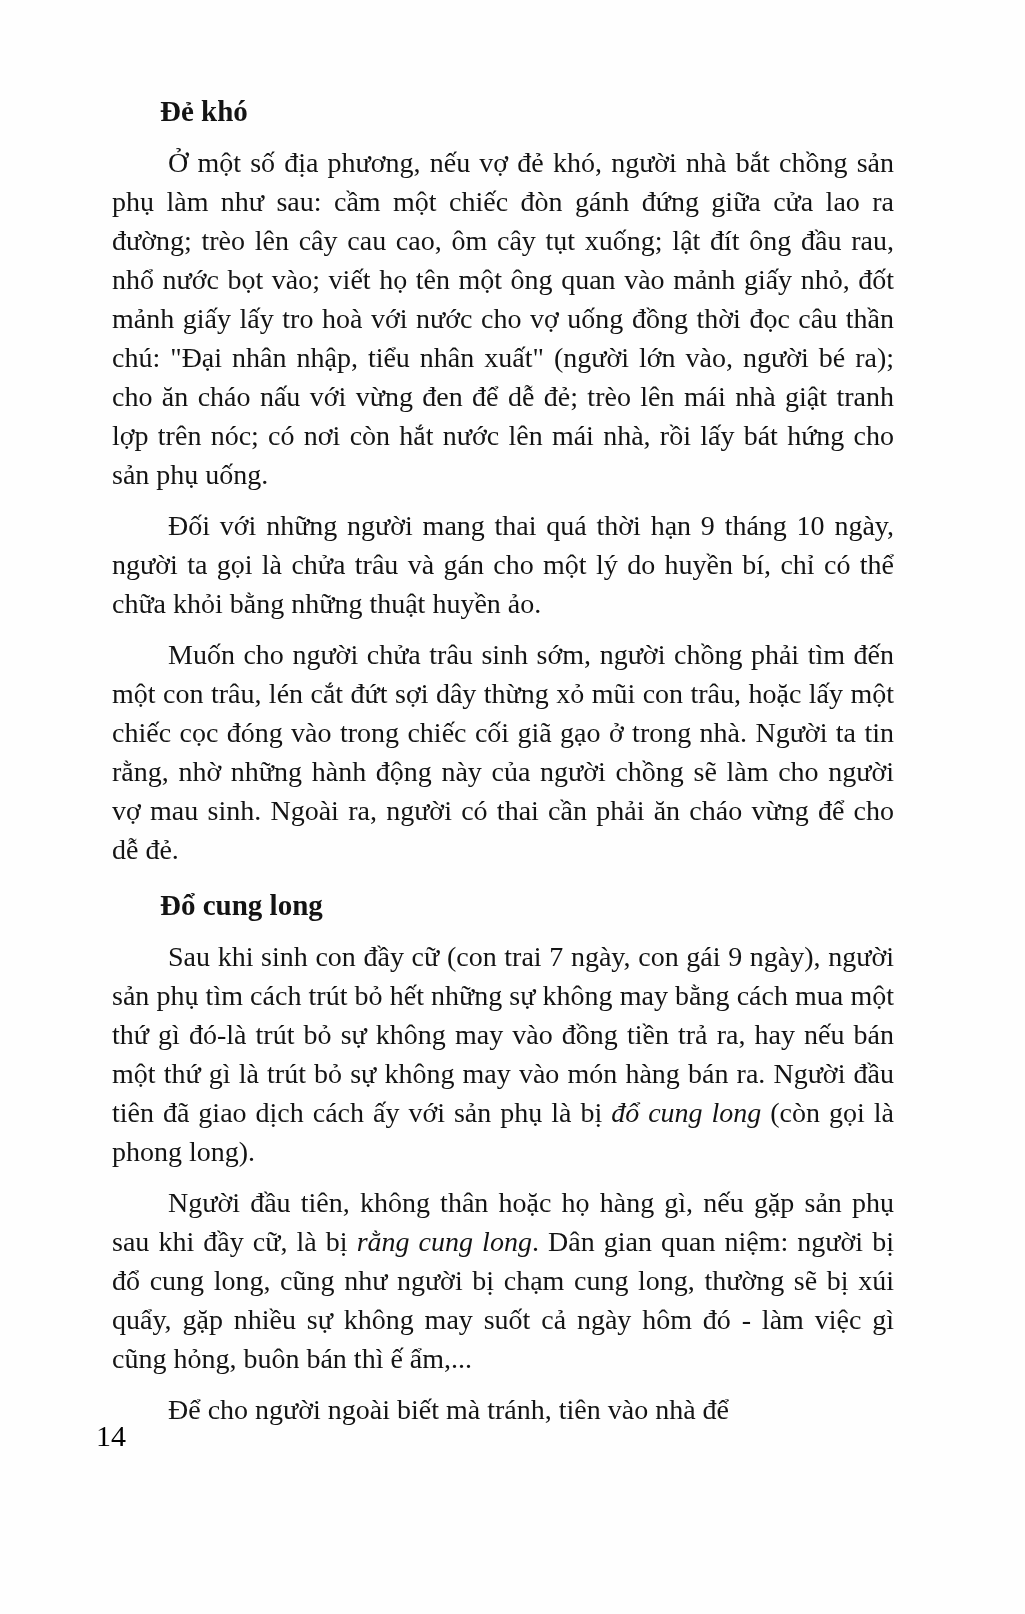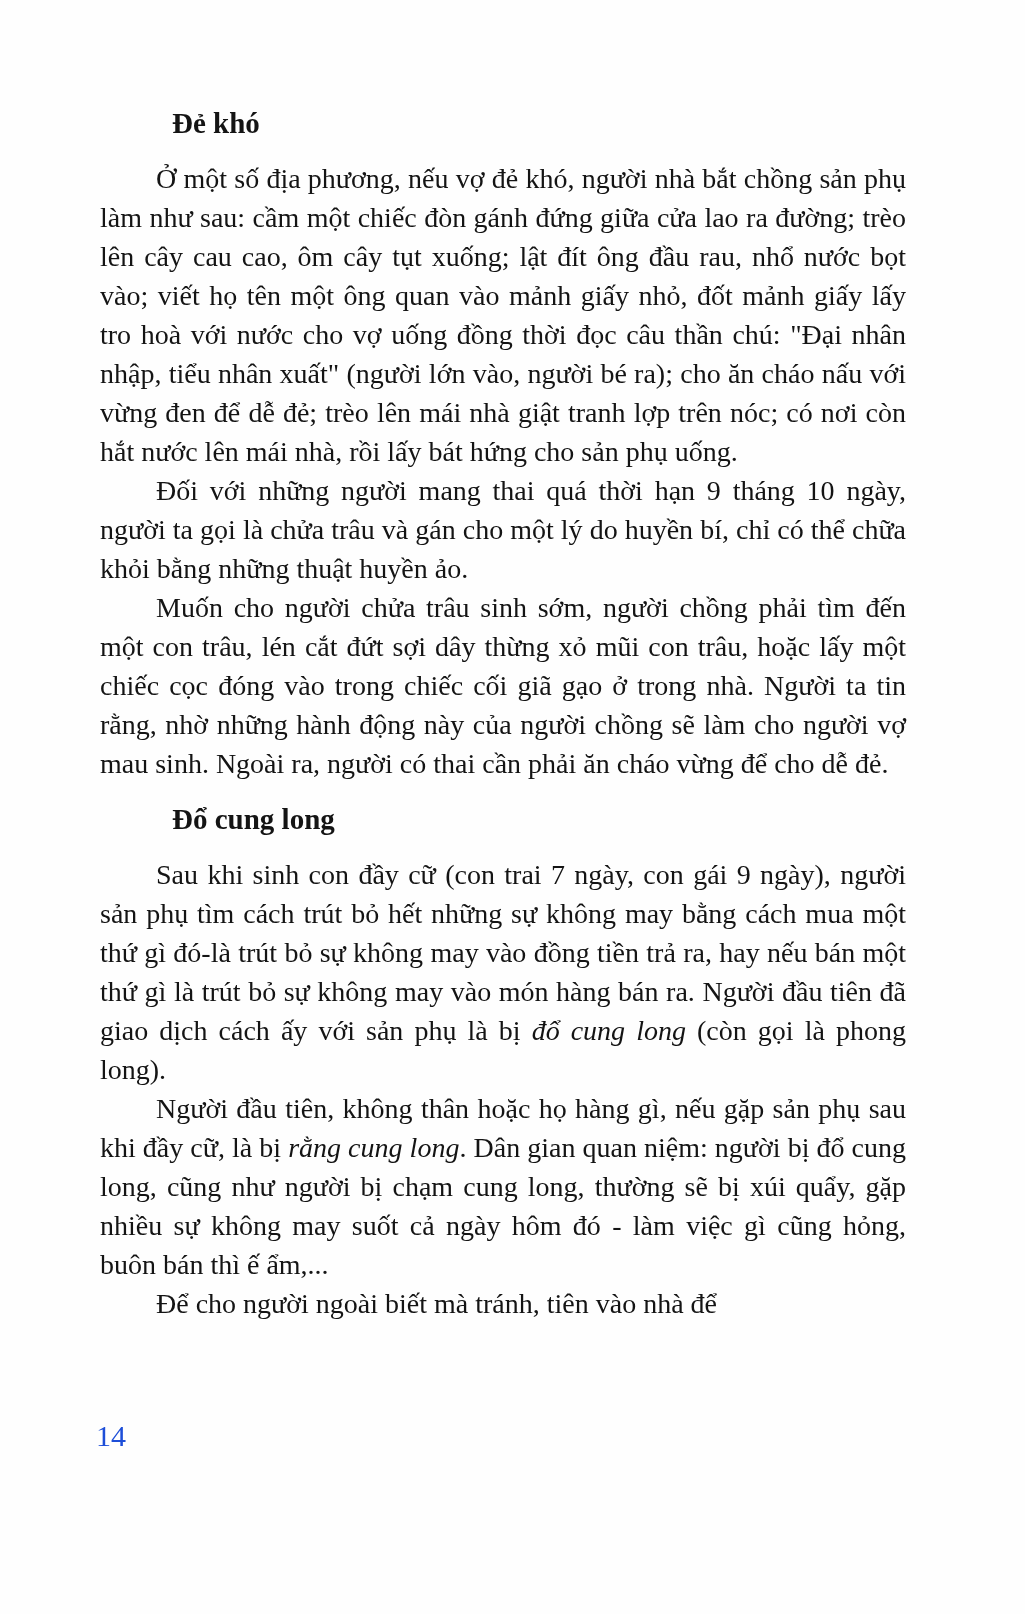--- a/index.html
+++ b/index.html
@@ -22,41 +22,41 @@
     top: 88px;
     width: 806px;
     font-size: 28px;
     line-height: 39px;
     text-align: justify;
   }
   .section-heading {
     font-size: 29px;
     font-weight: bold;
     line-height: 39px;
-    margin: 16px;
+    margin: 4px;
     padding-left: 56px;
     text-align: left;
   }
   .section-heading.not-first {
     margin-top: 17px;
   }
   .para {
-    margin: 0;
+    margin: 12px;
     text-indent: 56px;
   }
   .run-italic {
     font-style: italic;
   }
   .page-number {
     position: absolute;
     left: 96px;
     top: 1418px;
     font-size: 30px;
     line-height: 36px;
-    color: #1d4ed8;
+    color: #000000;
   }
 </style>
 </head>
 <body>
 
 <div class="page">
   <div class="text-block">
       <h2 class="section-heading">Đẻ khó</h2>
       <p class="para"><span class="run">Ở một số địa phương, nếu vợ đẻ khó, người nhà bắt chồng sản phụ làm như sau: cầm một chiếc đòn gánh đứng giữa cửa lao ra đường; trèo lên cây cau cao, ôm cây tụt xuống; lật đít ông đầu rau, nhổ nước bọt vào;  viết họ tên một ông quan vào mảnh giấy nhỏ, đốt mảnh giấy lấy tro hoà với nước cho vợ uống đồng thời đọc câu thần chú: "Đại nhân nhập, tiểu nhân xuất" (người lớn vào, người bé ra); cho ăn cháo nấu với vừng đen để dễ đẻ; trèo lên mái nhà giật tranh lợp trên nóc; có nơi còn hắt nước lên mái nhà, rồi lấy bát hứng cho sản phụ uống.</span></p>
       <p class="para"><span class="run">Đối với những người mang thai quá thời hạn 9 tháng 10 ngày, người ta gọi là chửa trâu và gán cho một lý do huyền bí, chỉ có thể chữa khỏi bằng những thuật huyền ảo.</span></p>

